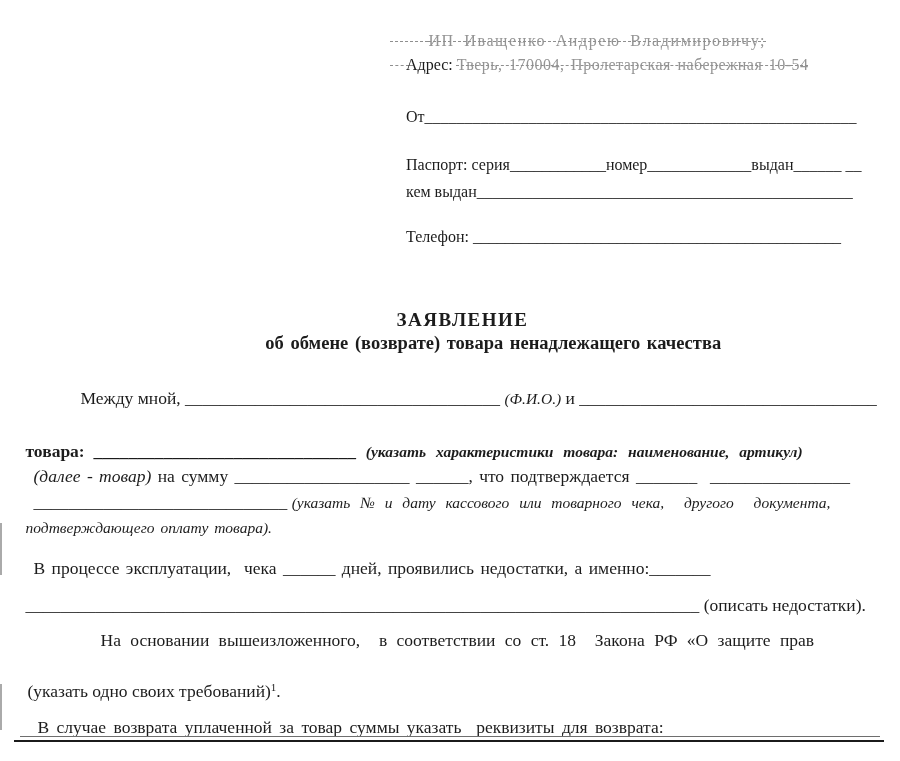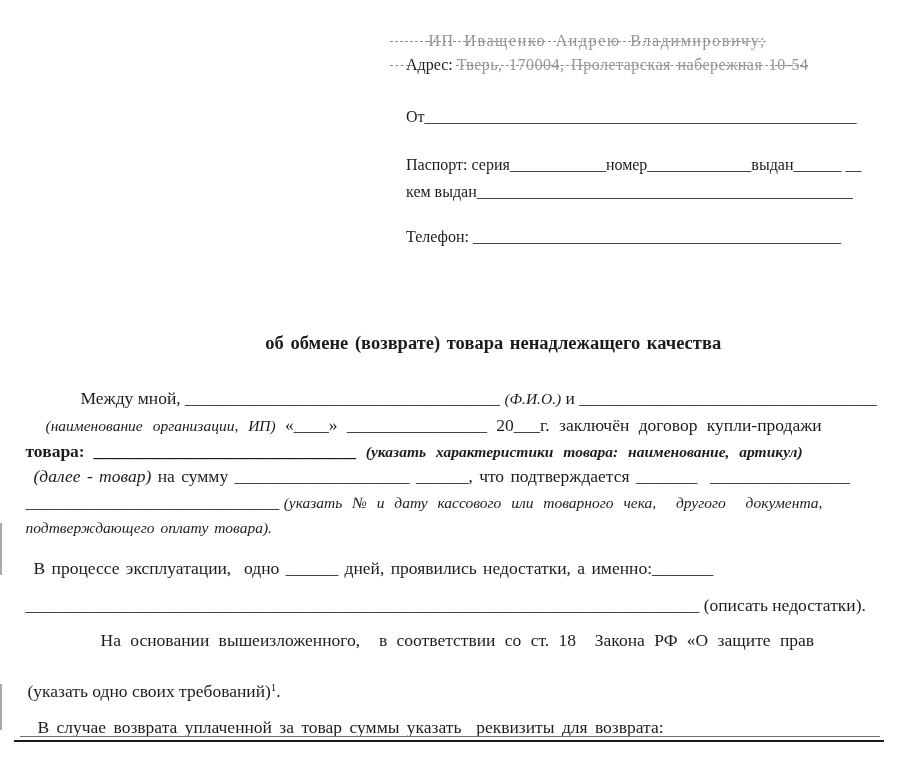--- a/index.html
+++ b/index.html
@@ -54,50 +54,50 @@
   </div>
 
   <div class="line hdr" style="left:390px;top:156px;">
     <span>кем выдан</span><span>_______________________________________________</span>
   </div>
 
   <div class="line hdr" style="left:390px;top:201px;">
     <span>Телефон: </span><span>______________________________________________</span>
   </div>
 
+  <div class="title-line t-main" style="top:287px;">
+    <span>ЗАЯВЛЕНИЕ</span>
+  </div>
   <div class="title-line t-sub" style="top:312px;">
     <span>об обмене (возврате) товара ненадлежащего качества</span>
   </div>
 
   <div class="line body-l" style="left:63px;top:362px;">
     <span>Между мной, </span><span>____________________________________ </span><span class="hint">(Ф.И.О.)</span><span> и </span><span>__________________________________</span>
   </div>
 
-  <div class="line body-l ws5" style="left:8px;top:389px;">
-    <span class="hint">(наименование организации, ИП)</span><span> «</span><span>____</span><span>» </span><span>________________</span><span> 20</span><span>___</span><span>г. заключён договор купли-продажи</span>
-  </div>
 
   <div class="line body-l" style="left:8px;top:415px;font-weight:bold;">
     <span>товара:  </span><span>______________________________</span><span class="hint"> (указать характеристики товара: наименование, артикул)</span>
   </div>
 
   <div class="line body-l ws2" style="left:8px;top:440px;">
     <span class="it">(далее - товар)</span><span> на сумму </span><span>____________________</span><span> ______</span><span>, что подтверждается </span><span>_______</span><span>  ________________</span>
   </div>
 
-  <div class="line body-l" style="left:8px;top:466px;">
+  <div class="line body-l" style="left:16px;top:466px;">
     <span>_____________________________ </span><span class="hint">(указать № и дату кассового или товарного чека,  другого  документа,</span>
   </div>
 
   <div class="line body-l" style="left:8px;top:491px;">
     <span class="hint" style="word-spacing:2px;">подтверждающего оплату товара).</span>
   </div>
 
   <div class="line body-l ws2" style="left:8px;top:532px;">
-    <span>В процессе эксплуатации,  одно </span><span>______</span><span> дней, проявились недостатки, а именно:</span><span>_______</span>
+    <span>В процессе эксплуатации,  чека </span><span>______</span><span> дней, проявились недостатки, а именно:</span><span>_______</span>
   </div>
 
   <div class="line body-l" style="left:8px;top:569px;">
     <span>_____________________________________________________________________________</span><span> (описать недостатки).</span>
   </div>
 
   <div class="line body-l ws5" style="left:63px;top:604px;">
     <span>На основании вышеизложенного,  в соответствии со ст. 18  Закона РФ «О защите прав</span>
   </div>
 

